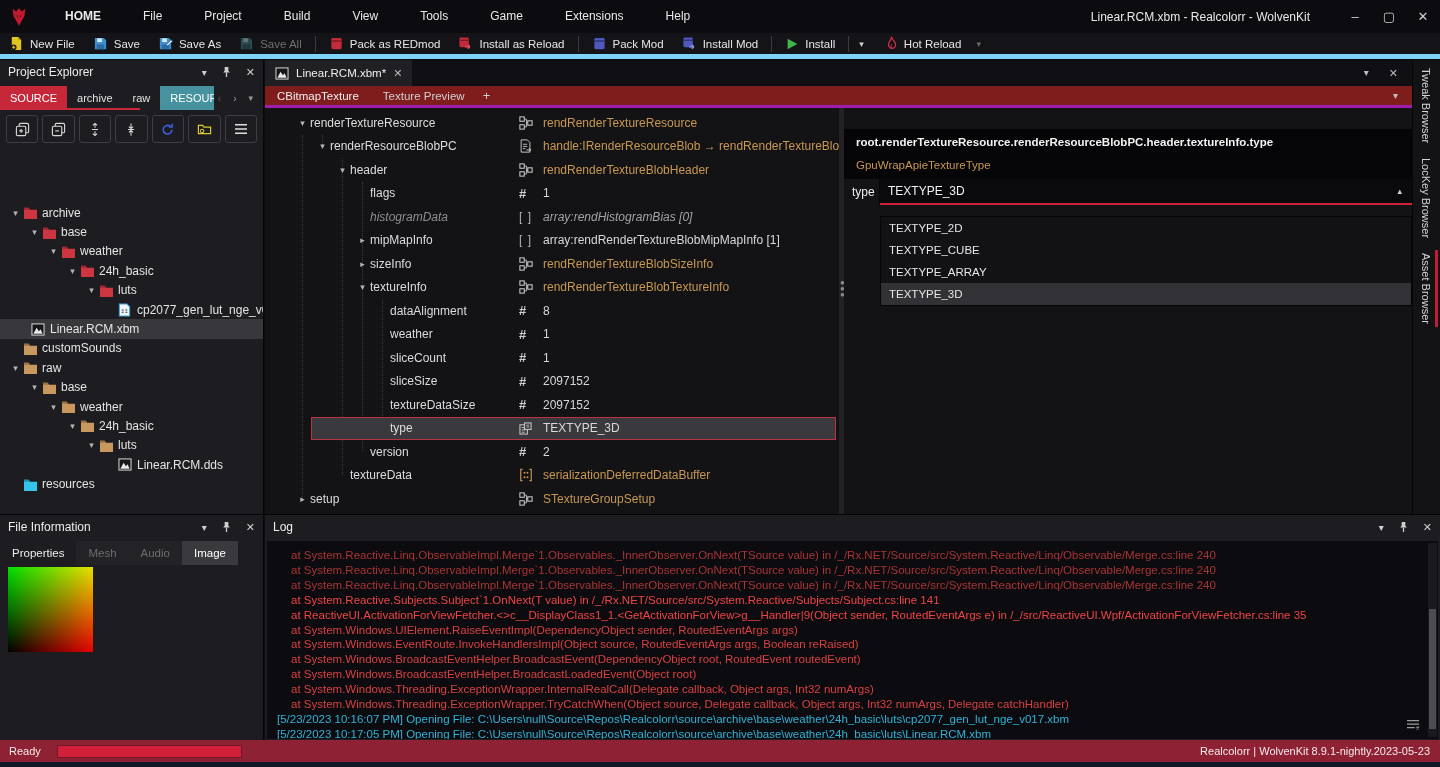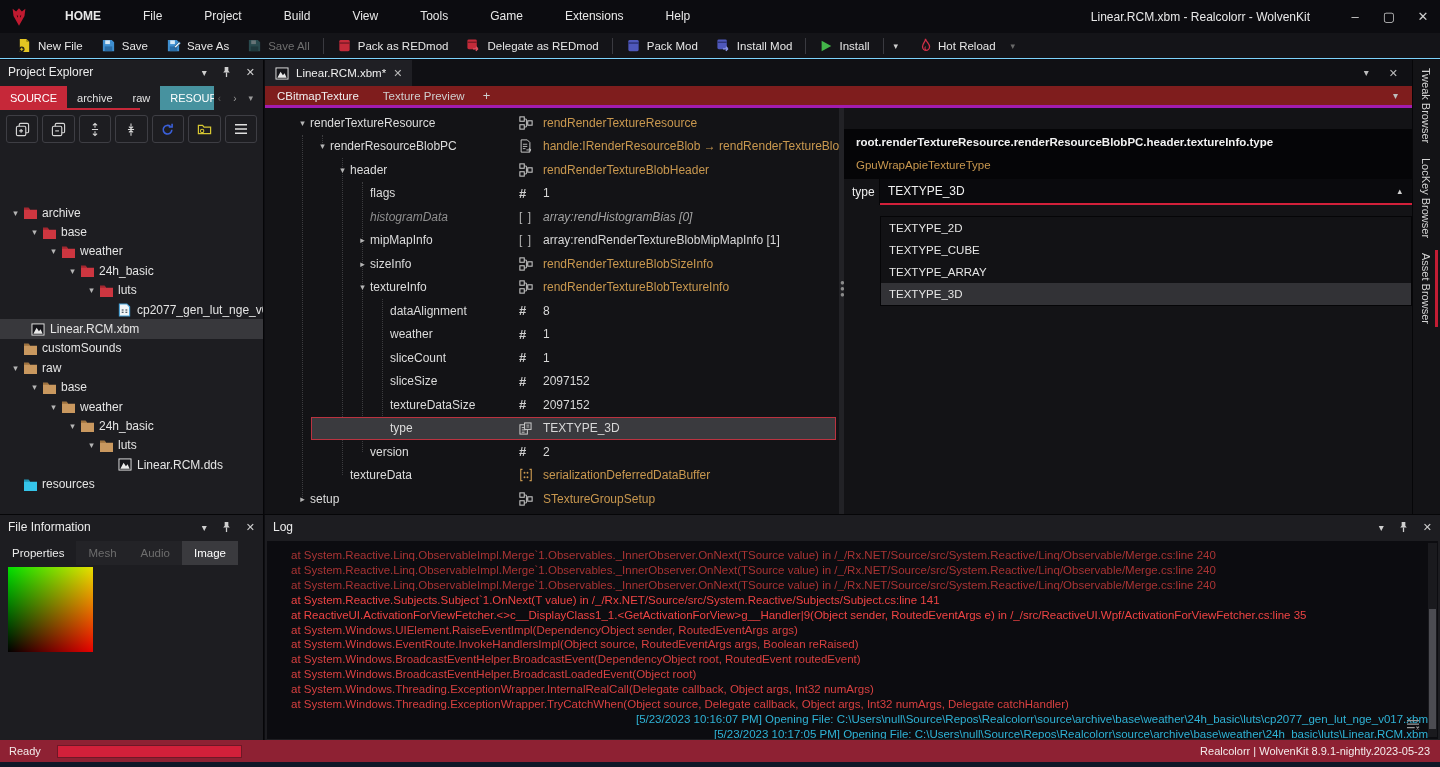--- a/index.html
+++ b/index.html
@@ -13,21 +13,21 @@
   #logo { width:22px; height:22px; margin:0 14px 0 8px; flex:none; }
   .menu-item { font-size:12px; color:#e8e8e8; padding:0 21px; line-height:33px; cursor:default; }
   .menu-item.home { font-weight:bold; }
   #wintitle { margin-left:auto; font-size:12px; color:#e8e8e8; padding-right:28px; }
   .winbtn { width:34px; height:33px; display:flex; align-items:center; justify-content:center;
     color:#cfcfcf; font-size:13px; }
   .winbtn span::before { content:attr(data-g); }
 
   
   #toolbar { position:absolute; top:33px; left:0; right:0; height:26px; background:#141418;
-    border-bottom:1px solid #7dd3fc; display:flex; align-items:center; padding-left:8px; }
+    border-bottom:5px solid #7dd3fc; display:flex; align-items:center; }
   .tb-btn { display:flex; align-items:center; gap:6px; font-size:11.5px; color:#e6e6e6;
     padding:0 9px; height:24px; }
   .tb-btn.disabled { color:#6f6f6f; }
   .tb-btn svg { flex:none; }
   .tb-sep { width:1px; height:16px; background:#3a3a40; margin:0 4px; }
   .tb-caret { color:#cfcfcf; font-size:9px; padding:0 6px; }
   .tb-caret.dim { color:#6a6a6a; }
 
   
   #main { position:absolute; top:60px; left:0; width:1440px; height:454px; }
@@ -130,21 +130,21 @@
     background-blend-mode:screen; }
 
   #log { position:absolute; left:265px; top:0; right:0; height:226px; background:#1d1d21; }
   #logbody { position:absolute; top:26px; left:2px; right:2px; bottom:2px; background:#0c0c10;
     overflow:hidden; padding:7px 10px 0 10px; }
   .logline { font-size:11.5px; line-height:14.9px; white-space:nowrap; }
   .logline.ind { padding-left:14px; }
   .err-dark { color:#a93434; }
   .err-bright { color:#ef4444; }
   .err { color:#d84040; }
-  .info { color:#2fb3d6;text-align:right; }
+  .info { color:#2fb3d6; }
   #log-scroll { position:absolute; right:3px; top:28px; bottom:4px; width:9px; background:#1a1a1e; }
   #log-thumb { position:absolute; left:1px; right:1px; top:34%; height:62%; background:#4c4c52; }
   #wrap-icon { position:absolute; right:18px; bottom:8px; }
 
   
   #statusbar { position:absolute; top:740px; left:0; right:0; height:22px; background:#8e2133;
     display:flex; align-items:center; font-size:11px; color:#f3eaea; }
   #ready { padding-left:9px; }
   #progress { margin-left:16px; width:185px; height:13px; background:#7a1b2b; border:1px solid #6e1826; position:relative; }
   #progress-fill { position:absolute; inset:0; background:#d2203a; }
@@ -227,21 +227,21 @@
         </svg>
       <span>Pack as REDmod</span>
     </div>
     <div class="tb-btn">
       <svg width="15" height="15" viewBox="0 0 16 16">
           <rect x="1.5" y="1.5" width="10" height="10.5" rx="1.5" fill="#c42b3a"></rect>
           <rect x="1.5" y="3.8" width="10" height="1.5" fill="#7c1b26"></rect>
           <path d="M8 10h5M13 10l-2.4-2.4M13 10l-2.4 2.4" stroke="#e8�" stroke-width="0"></path>
           <path d="M7.5 11.5h5.2m0 0-2.2-2.2m2.2 2.2-2.2 2.2" stroke="#e05060" stroke-width="1.4" fill="none"></path>
         </svg>
-      <span>Delegate as REDmod</span>
+      <span>Install as Reload</span>
     </div>
     <div class="tb-sep"></div>
     <div class="tb-btn">
       <svg width="15" height="15" viewBox="0 0 16 16">
           <rect x="2.5" y="2" width="11" height="12" rx="1.5" fill="#4f58bb"></rect>
           <rect x="2.5" y="4.6" width="11" height="1.6" fill="#2e3477"></rect>
         </svg>
       <span>Pack Mod</span>
     </div>
     <div class="tb-btn">

